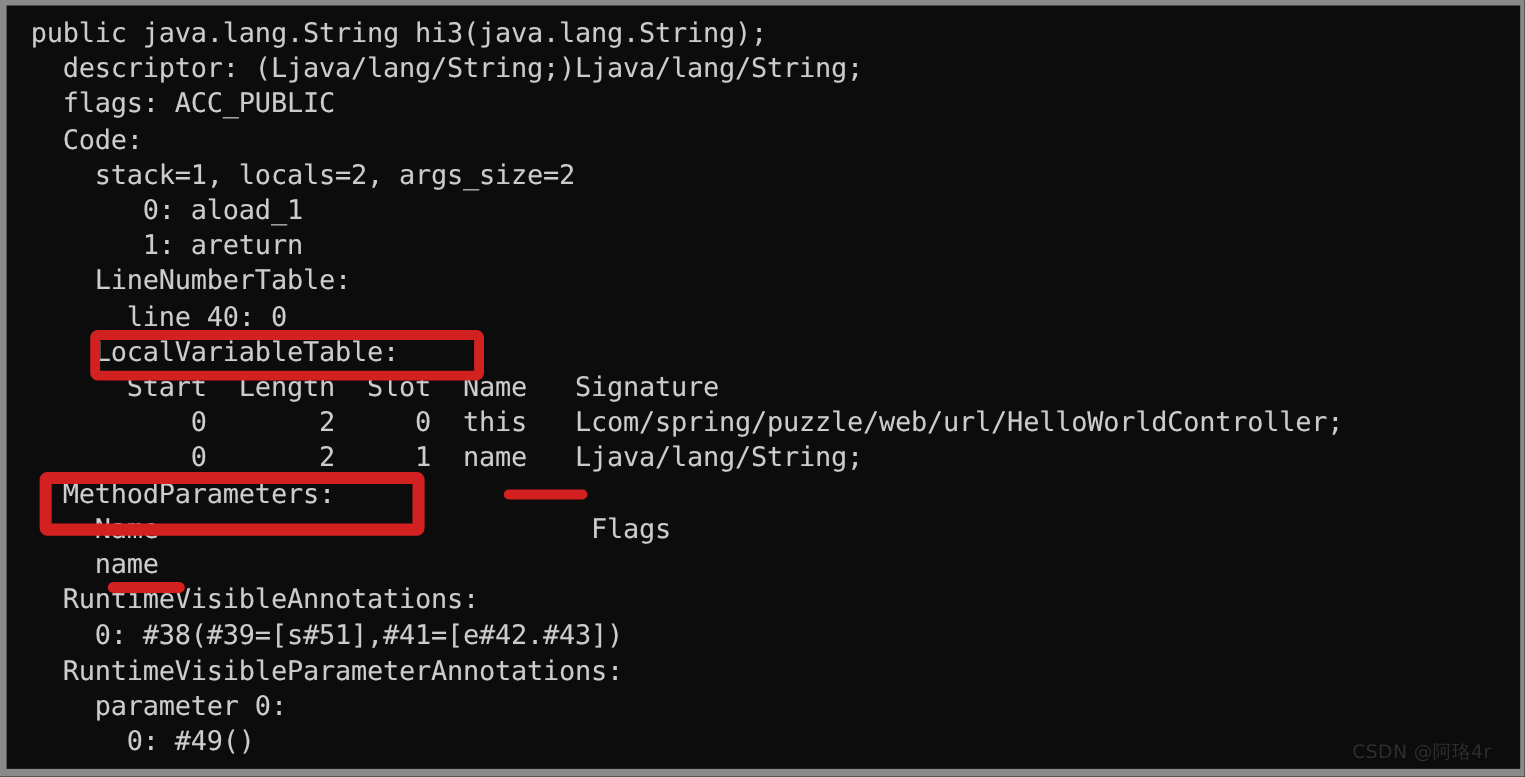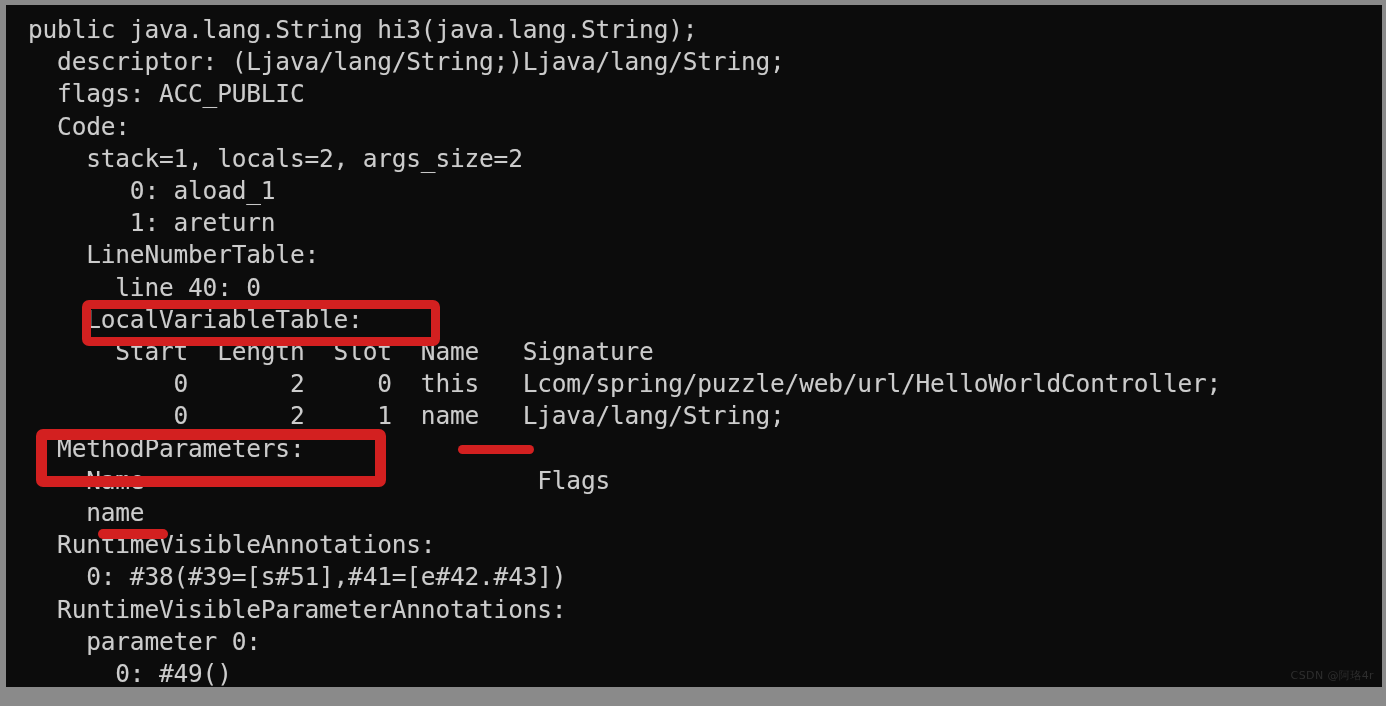--- a/index.html
+++ b/index.html
@@ -15,21 +15,21 @@
     font-family: "DejaVu Sans Mono", "Liberation Mono", monospace;
   }
 
   
   #console-window {
     position: relative;
     width: 1386px;
     height: 706px;
     box-sizing: border-box;
     background: #8a8a8a;
-    padding: 5px 4px 19px 6px;
+    padding: 5px 4px 7px 6px;
   }
   #console-screen {
     position: relative;
     width: 100%;
     height: 100%;
     box-sizing: border-box;
     background: #0c0c0c;
     overflow: hidden;
   }
 
@@ -69,24 +69,24 @@
     background: transparent;
   }
   .ann-underline {
     position: absolute;
     border-radius: 6px;
   }
 
   
   #watermark {
     position: absolute;
-    right: 8px;
+    right: 26px;
     bottom: 4px;
     font-family: "DejaVu Sans", "Liberation Sans", sans-serif;
-    font-size: 11px;
+    font-size: 17px;
     color: #2e2e2e;
     letter-spacing: 0.4px;
     user-select: none;
   }
 </style>
 </head>
 <body>
 
 <div id="console-window">
   <div id="console-screen">

